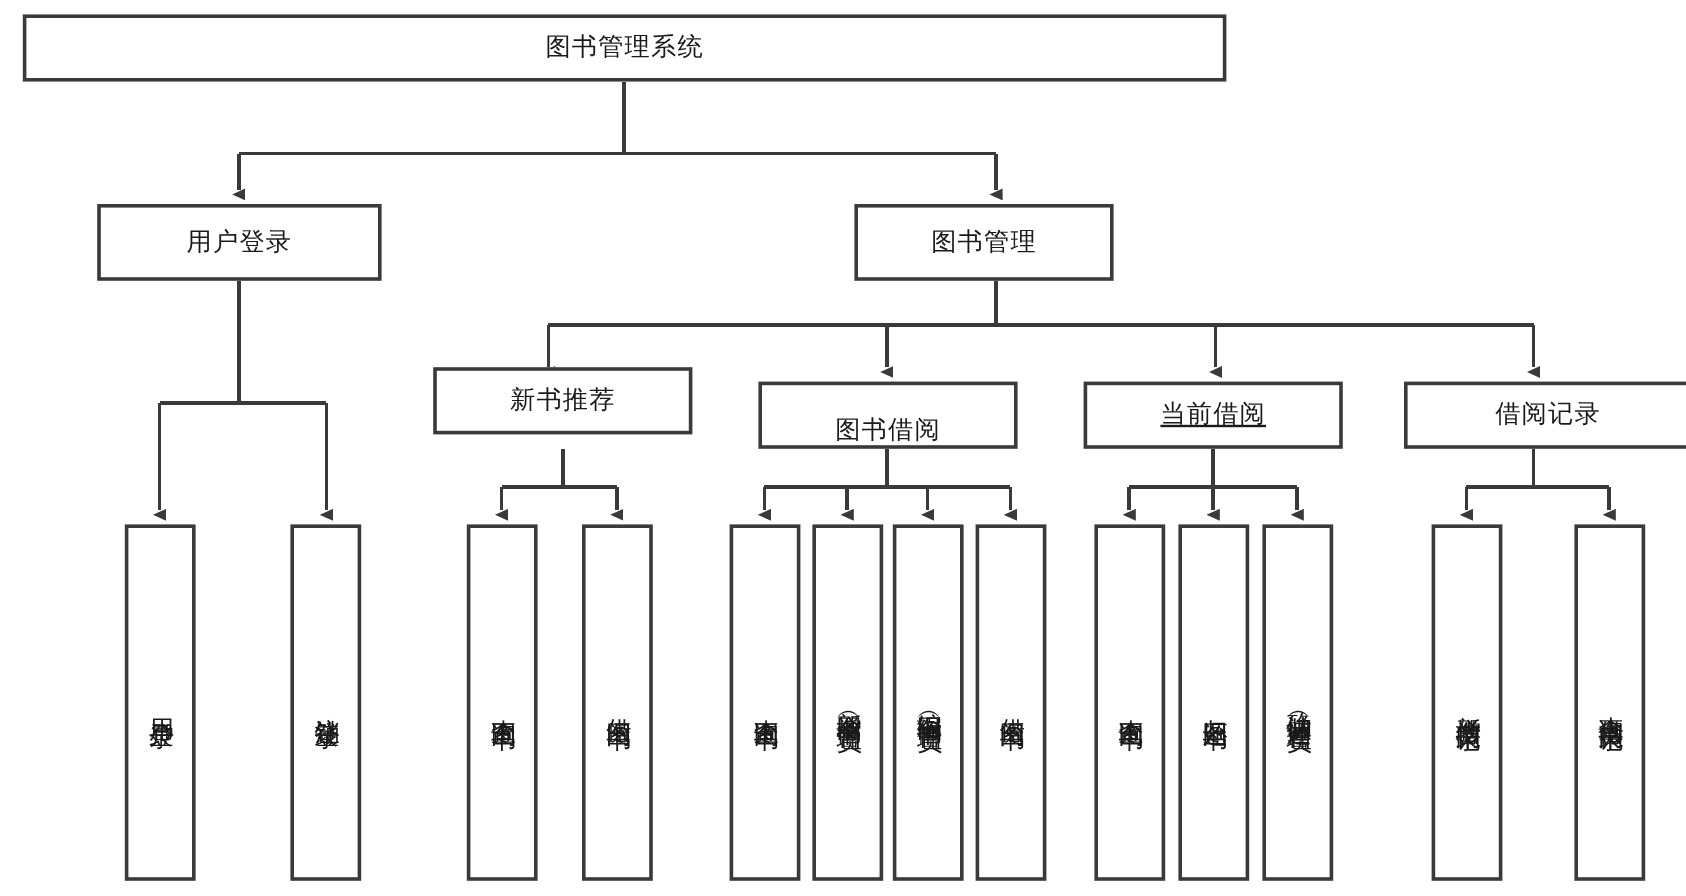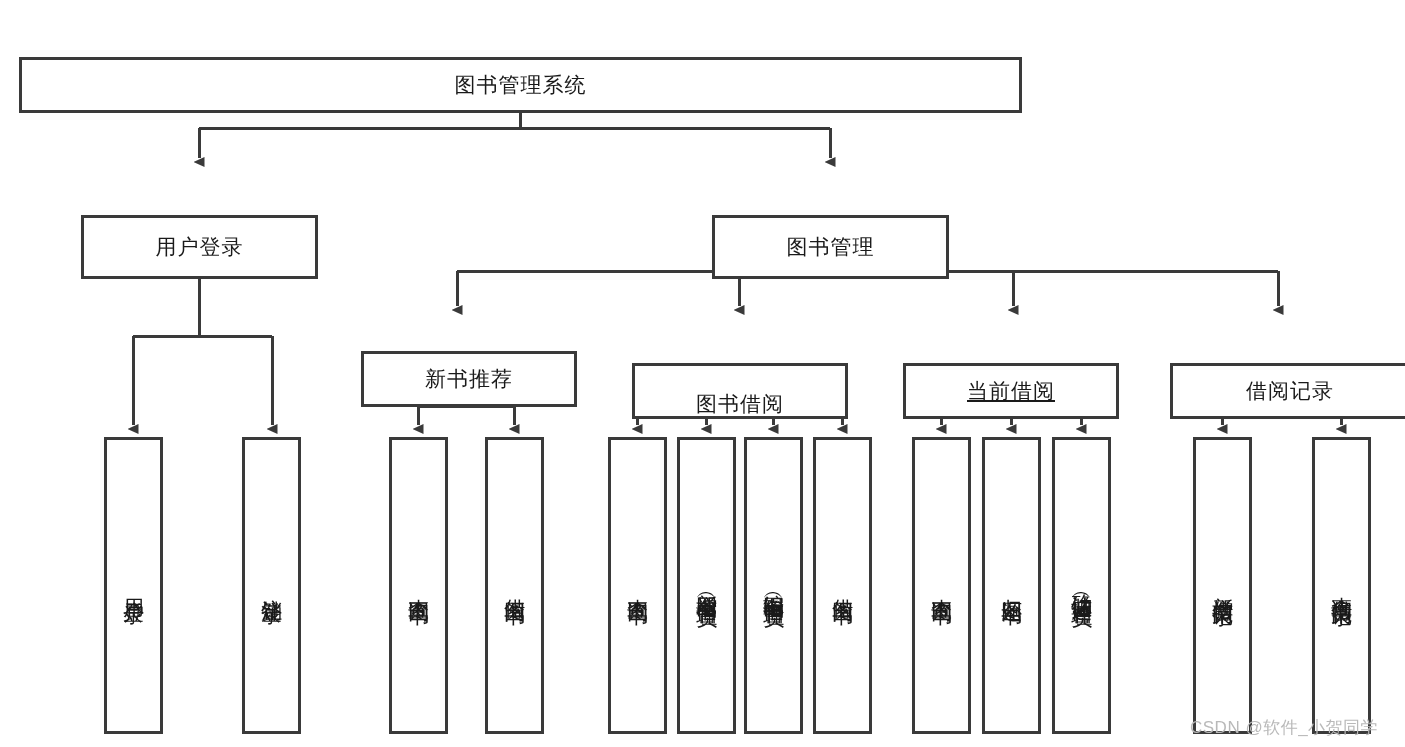--- a/index.html
+++ b/index.html
@@ -32,21 +32,20 @@
     border: 3px solid #3a3a3a;
     display: flex;
     align-items: center;
     justify-content: center;
     color: #1a1a1a;
   }
   .node.horiz {
     font-size: 21px;
     letter-spacing: 1px;
     line-height: 1.2;
-    margin-top: 45px;
   }
   .node.vert {
     writing-mode: vertical-rl;
     text-orientation: upright;
     font-size: 21px;
     line-height: 1.35;
     letter-spacing: 2px;
     padding: 6px 0;
     align-items: center;
     justify-content: center;
@@ -122,21 +121,21 @@
     </g>
   </svg>
 
   <div class="node horiz" style="left:19px; top:12px; width:1003px; height:56px;">
     <span class="label">图书管理系统</span>
   </div>
 
   <div class="node horiz" style="left:81px; top:170px; width:237px; height:64px;">
     <span class="label">用户登录</span>
   </div>
-  <div class="node horiz" style="left:712px; top:170px; width:237px; height:64px;">
+  <div class="node horiz" style="left:712px; top:170px; width:216px; height:64px;">
     <span class="label">图书管理</span>
   </div>
 
   <div class="node horiz" style="left:361px; top:306px; width:216px; height:56px;">
     <span class="label">新书推荐</span>
   </div>
   <div class="node horiz" style="left:632px; top:318px; width:216px; height:56px;align-items:flex-end;">
     <span class="label">图书借阅</span>
   </div>
   <div class="node horiz" style="left:903px; top:318px; width:216px; height:56px;text-decoration:underline;">
@@ -183,15 +182,14 @@
     <span class="label">确认归还（管理员）</span>
   </div>
 
   <div class="node vert" style="left:1193px; top:437px; width:59px; height:297px;">
     <span class="label">新增借阅记录</span>
   </div>
   <div class="node vert" style="left:1312px; top:437px; width:59px; height:297px;">
     <span class="label">查询借阅记录</span>
   </div>
 
-  <div class="watermark" style="left:1190px; top:716px;">CSDN @软件_小贺同学</div>
 
 </div>
 
 </body></html>

